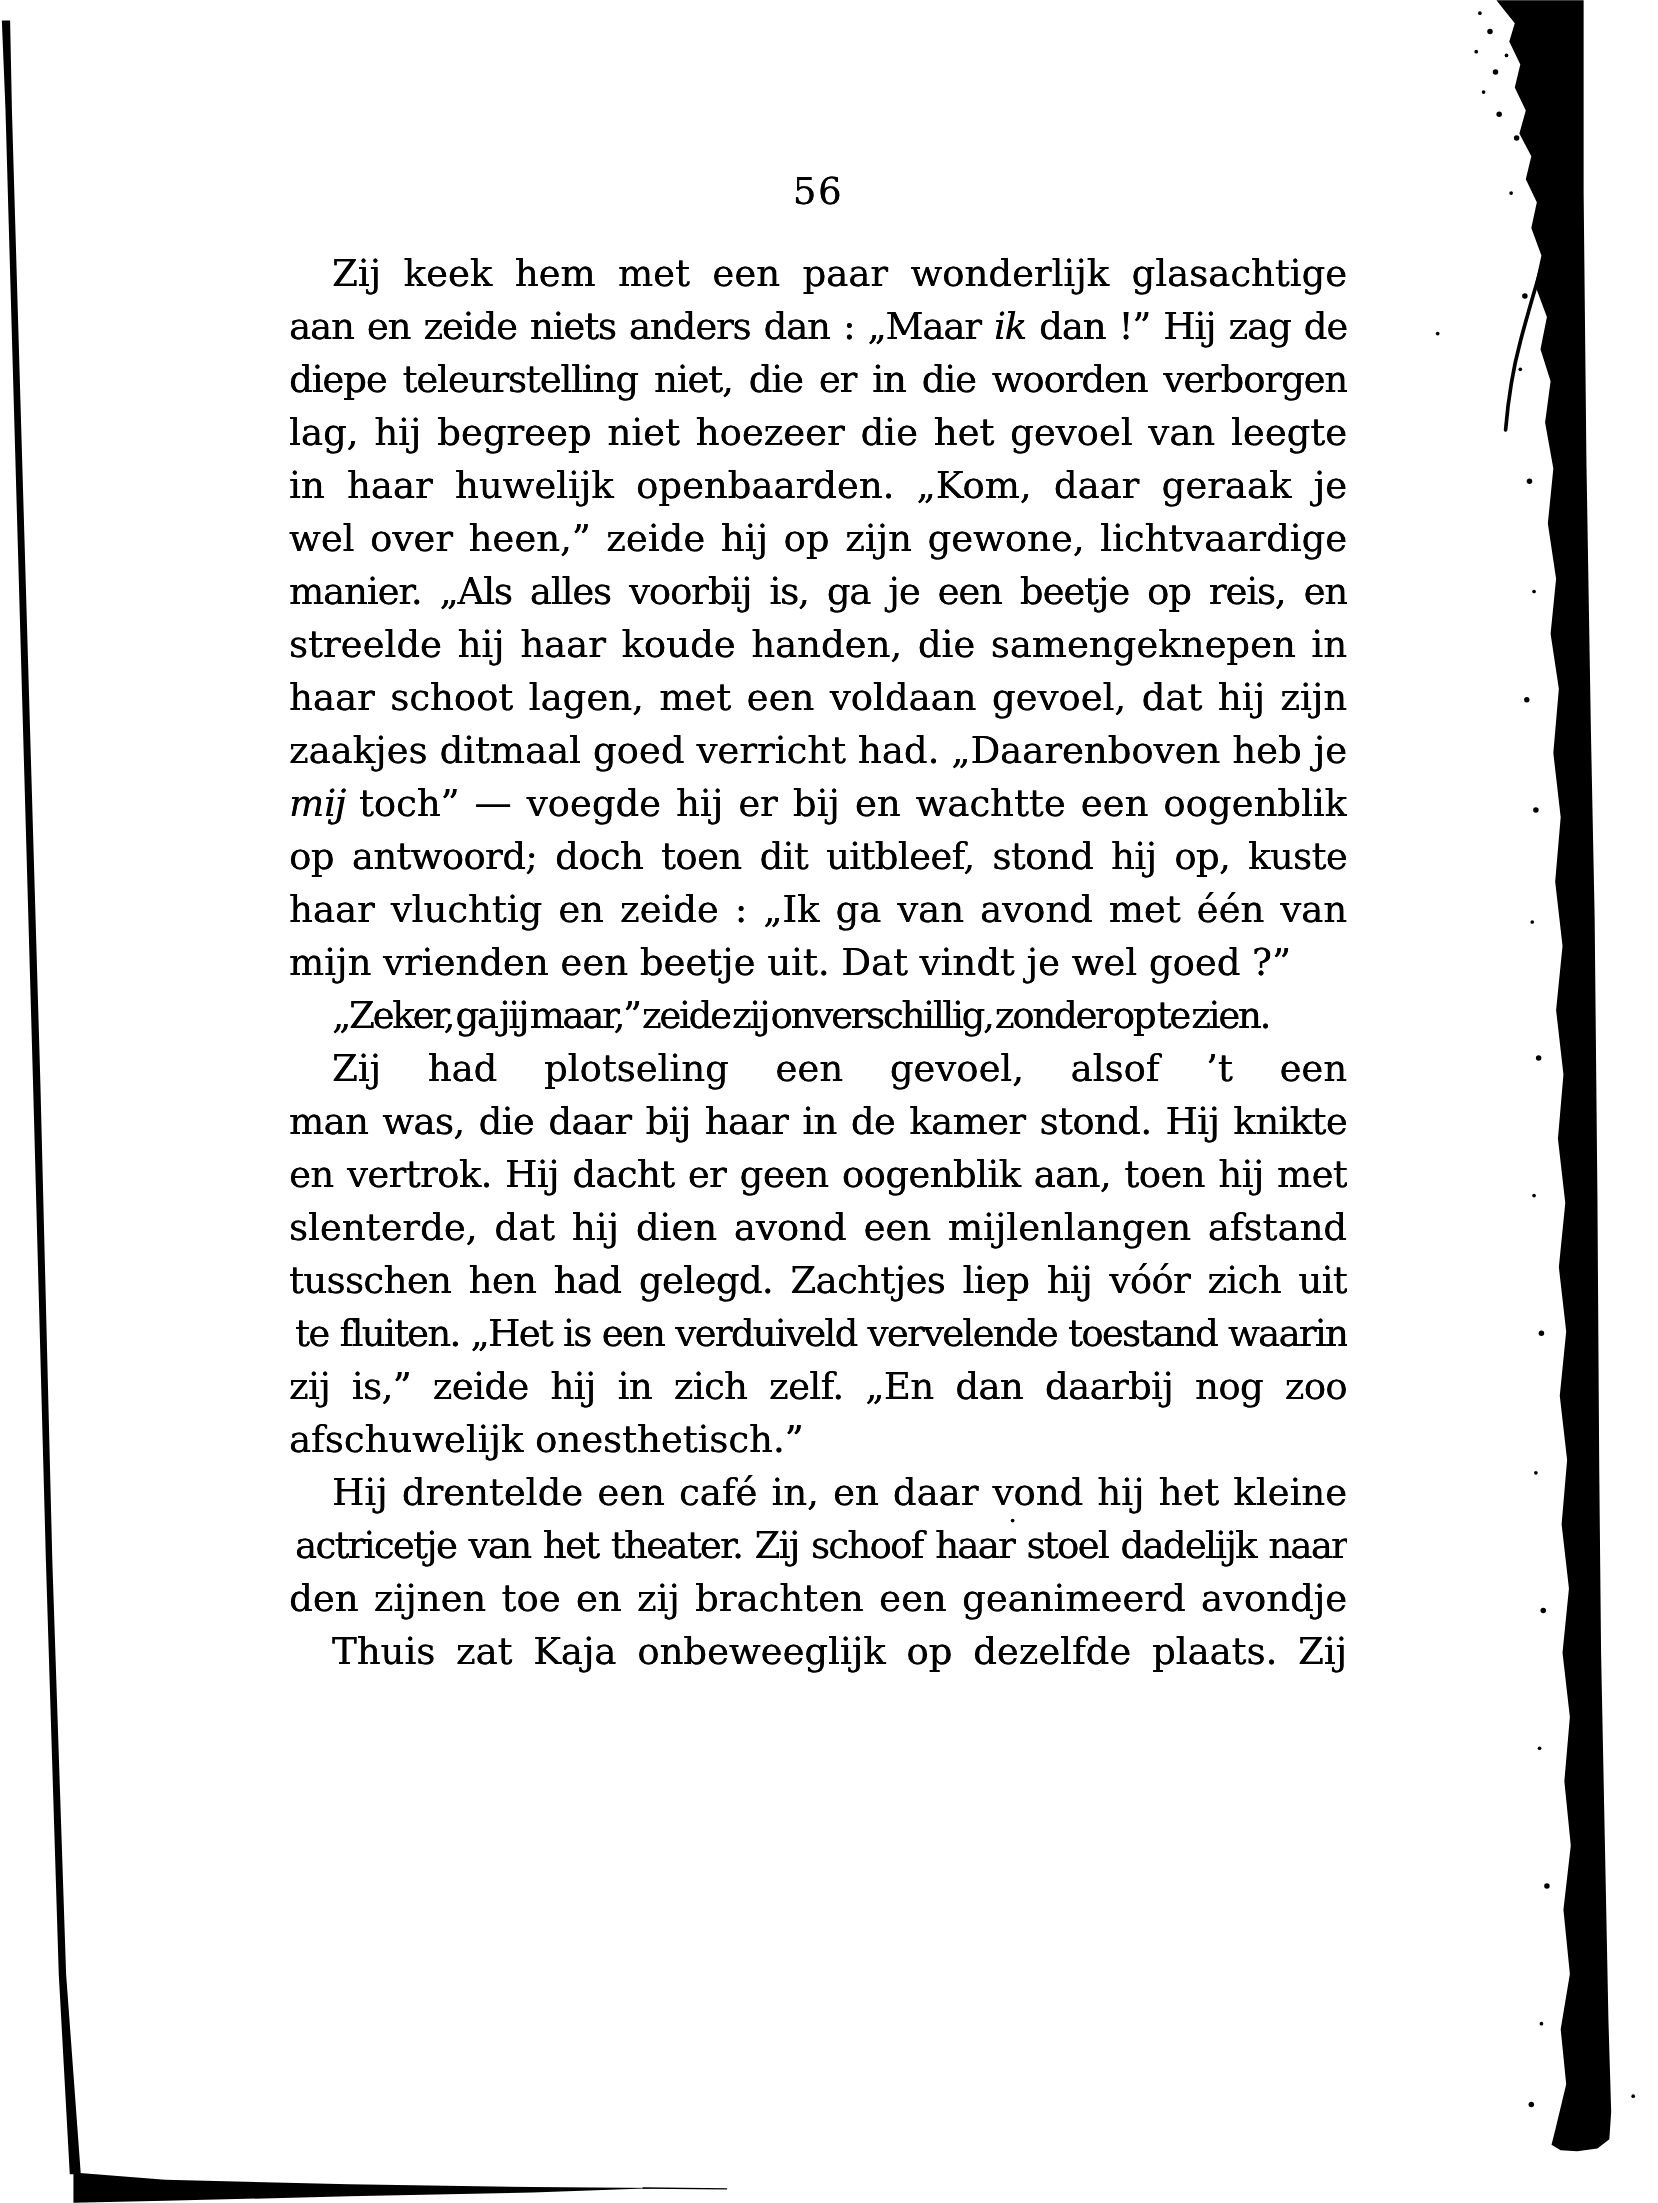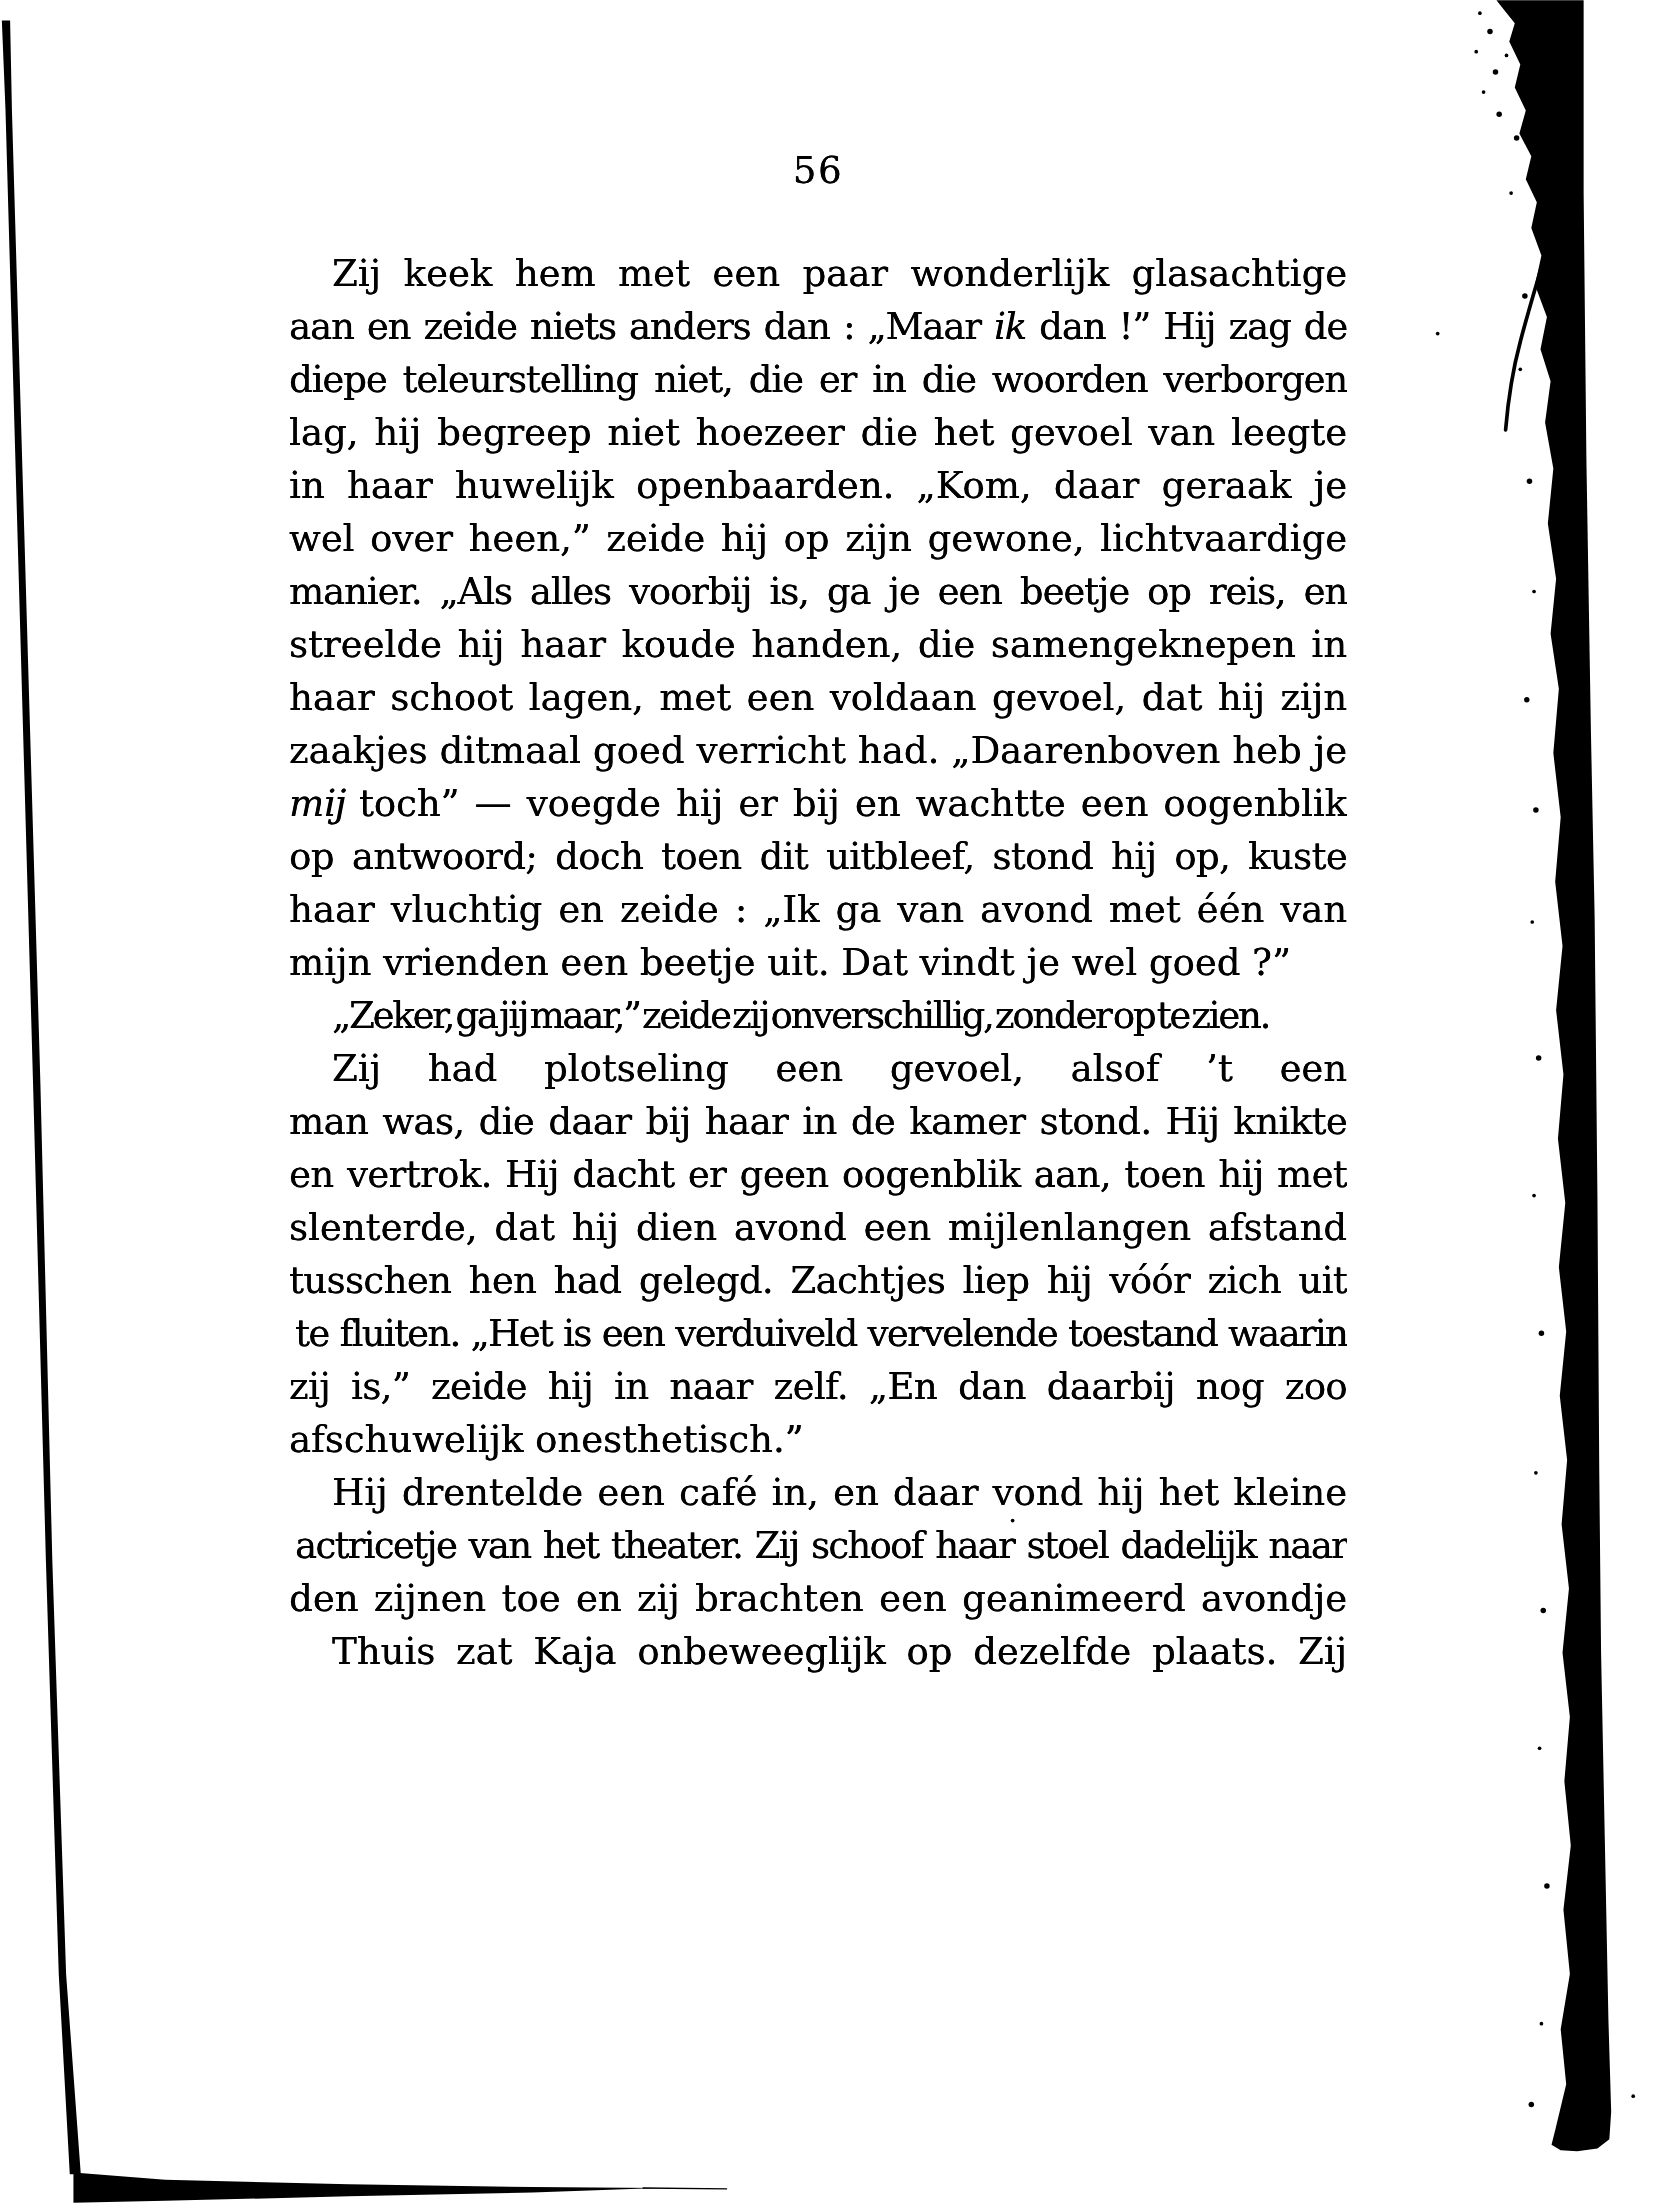--- a/index.html
+++ b/index.html
@@ -9,21 +9,21 @@
     background:var(--paper);
     overflow:hidden;
     position:relative;
     font-family:"DejaVu Serif", serif;
     color:var(--ink);
   }
   .scan-page{ position:absolute; inset:0; background:var(--paper); }
 
   .page-number{
     position:absolute;
-    left:289px; top:150px; width:1058px;
+    left:289px; top:171px; width:1058px;
     text-align:center;
     font-size:37px; line-height:42px;
     letter-spacing:1.8px;
     text-shadow:0.3px 0.3px 0 var(--ink);
   }
 
   .text-block{
     position:absolute;
     left:289px; top:247px; width:1058px;
     font-size:37px; line-height:53px;
@@ -69,21 +69,21 @@
       <div class="line t1"><span>op antwoord; doch toen dit uitbleef, stond hij op, kuste</span></div>
       <div class="line"><span>haar vluchtig en zeide : „Ik ga van avond met één van</span></div>
       <div class="line end"><span>mijn vrienden een beetje uit. Dat vindt je wel goed ?”</span></div>
       <div class="line t4 indent end"><span>„Zeker, ga jij maar,” zeide zij onverschillig, zonder op te zien.</span></div>
       <div class="line indent"><span>Zij had plotseling een gevoel, alsof ’t een wildvreemde</span></div>
       <div class="line t1"><span>man was, die daar bij haar in de kamer stond. Hij knikte</span></div>
       <div class="line t1"><span>en vertrok. Hij dacht er geen oogenblik aan, toen hij met</span></div>
       <div class="line"><span>slenterde, dat hij dien avond een mijlenlangen afstand</span></div>
       <div class="line t1"><span>tusschen hen had gelegd. Zachtjes liep hij vóór zich uit</span></div>
       <div class="line t3"><span>te fluiten. „Het is een verduiveld vervelende toestand waarin</span></div>
-      <div class="line t1"><span>zij is,” zeide hij in naar zelf. „En dan daarbij nog zoo</span></div>
+      <div class="line t1"><span>zij is,” zeide hij in zich zelf. „En dan daarbij nog zoo</span></div>
       <div class="line end"><span>afschuwelijk onesthetisch.”</span></div>
       <div class="line indent"><span>Hij drentelde een café in, en daar vond hij het kleine</span></div>
       <div class="line t3"><span>actricetje van het theater. Zij schoof haar stoel dadelijk naar</span></div>
       <div class="line"><span>den zijnen toe en zij brachten een geanimeerd avondje</span></div>
       <div class="line indent"><span>Thuis zat Kaja onbeweeglijk op dezelfde plaats. Zij</span></div>
     </div>
 
   <svg class="artifacts" width="1658" height="2203" viewBox="0 0 1806 2399" xmlns="http://www.w3.org/2000/svg">
 
     <path fill="#000000" d="

